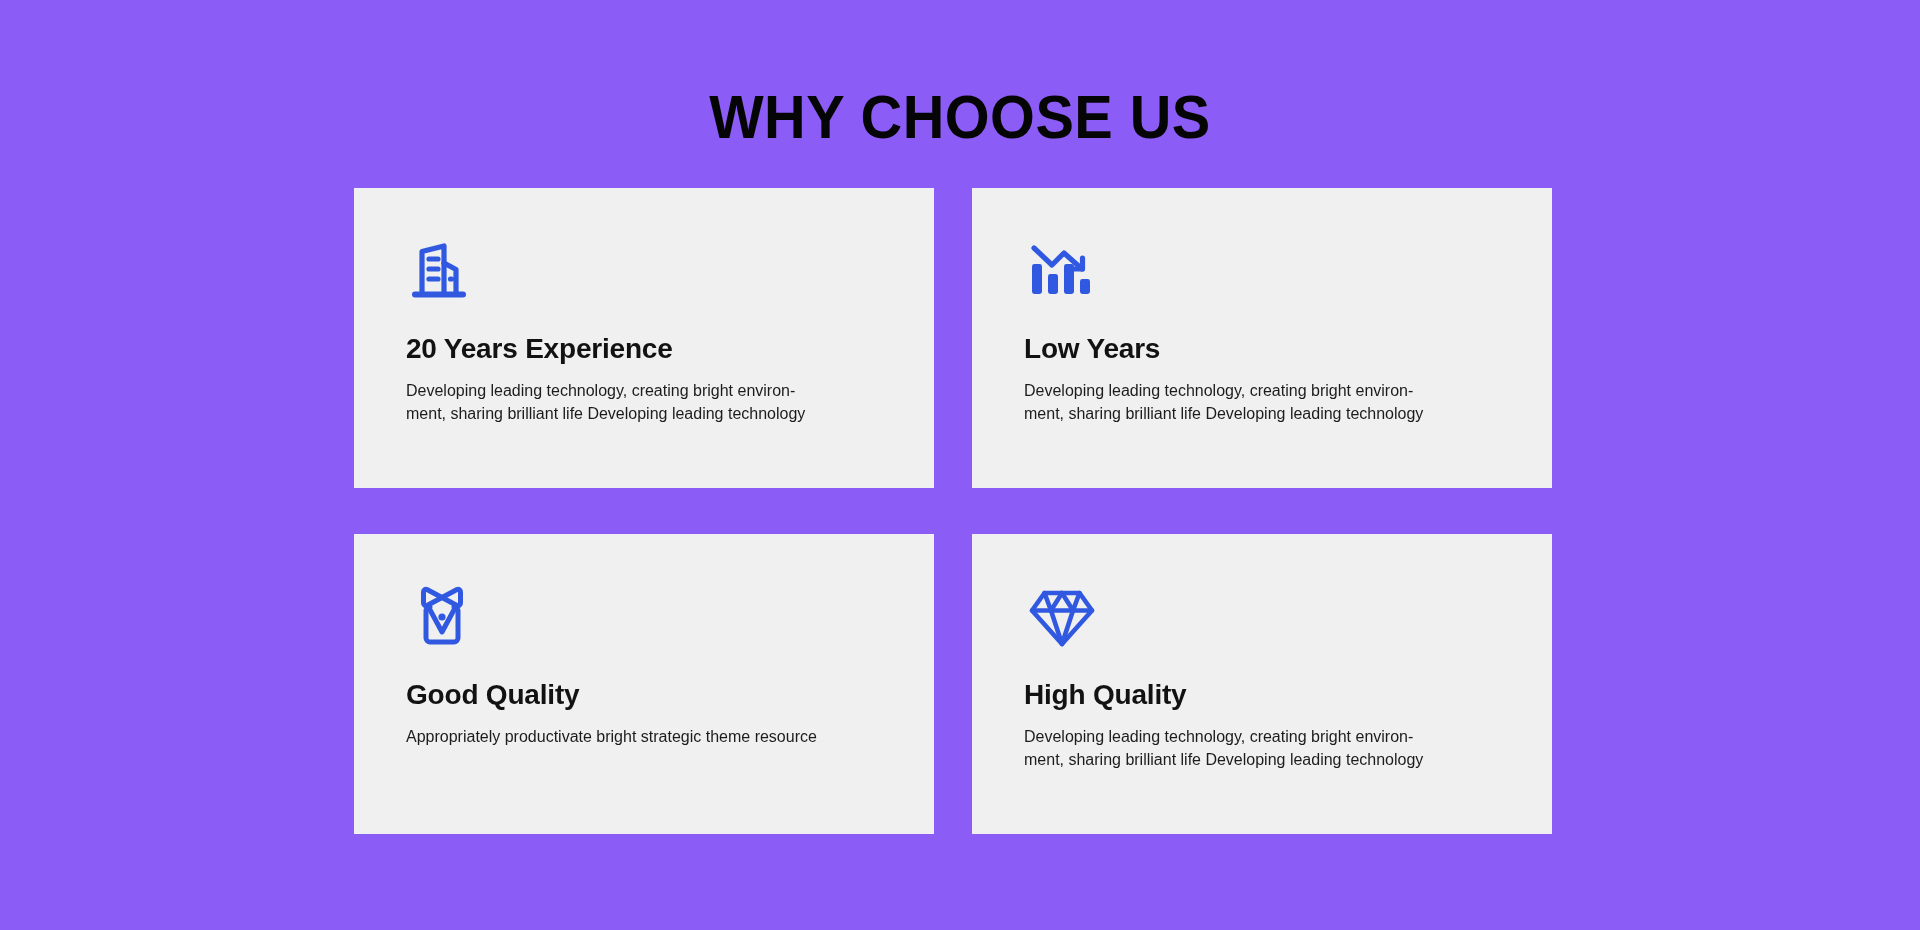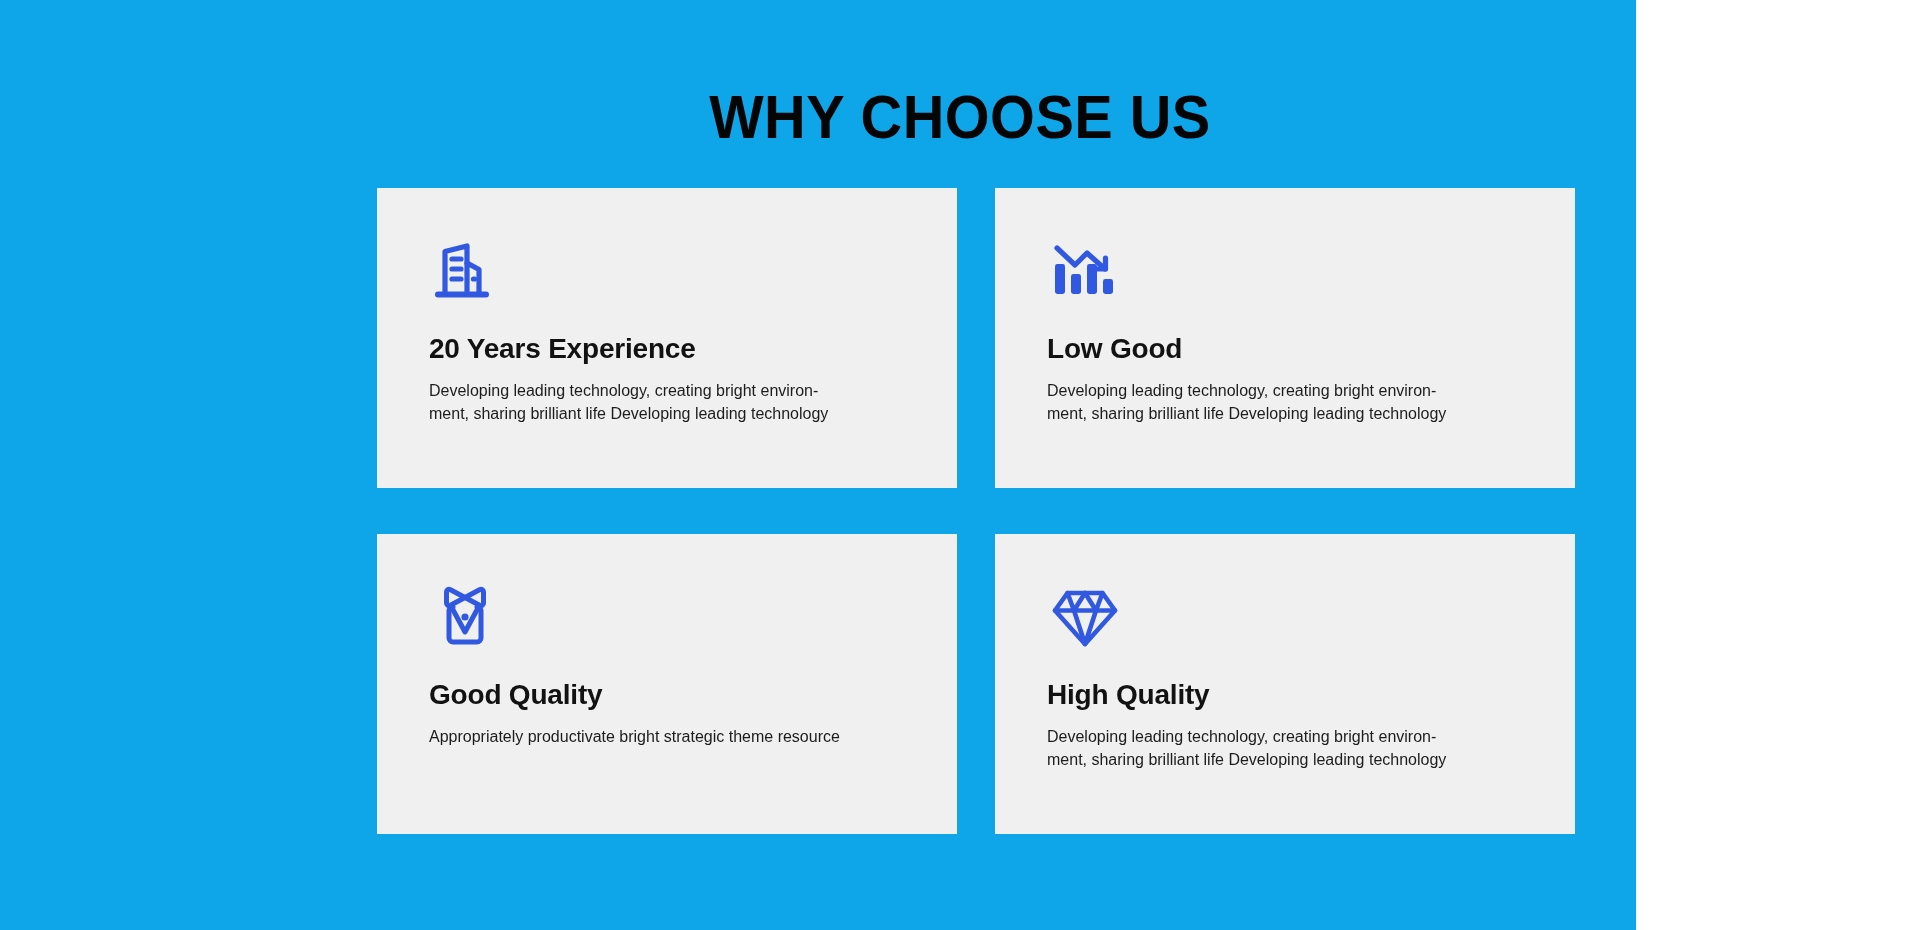--- a/index.html
+++ b/index.html
@@ -7,23 +7,23 @@
   html, body {
     width: 1920px;
     height: 930px;
     background: #ffffff;
     font-family: "Liberation Sans", "DejaVu Sans", sans-serif;
     overflow: hidden;
   }
 
   .page {
     position: relative;
-    width: 1636px;
+    width: 1920px;
     height: 930px;
-    background: #0ea5e9;
+    background: #8b5cf6;
   }
 
   
   .section-title {
     position: absolute;
     top: 82px;
     left: 0;
     width: 1920px;
     text-align: center;
     font-family: "Liberation Sans Narrow", "Liberation Sans", "DejaVu Sans Condensed", sans-serif;
@@ -33,21 +33,21 @@
     letter-spacing: 0.5px;
     color: #050505;
     transform: scaleX(0.93);
     transform-origin: center center;
     white-space: nowrap;
   }
 
   
   .cards-grid {
     position: absolute;
-    left: 377px;
+    left: 354px;
     top: 188px;
     width: 1198px;
     display: grid;
     grid-template-columns: 580px 580px;
     grid-template-rows: 300px 300px;
     column-gap: 38px;
     row-gap: 46px;
   }
 
   .card {
@@ -112,21 +112,21 @@
       <div class="card-icon">
         <svg width="72" height="72" viewBox="0 0 72 72" fill="none" stroke="#3058e0" stroke-width="5.2" stroke-linecap="round" stroke-linejoin="round">
           <path d="M10 14 L28 31 L40 19 L58 35"></path>
           <path d="M47 35 L58.5 35 L58.5 24" fill="none"></path>
           <rect x="8" y="30" width="10" height="30" rx="2.4" fill="#3058e0" stroke="none"></rect>
           <rect x="24" y="40" width="10" height="20" rx="2.4" fill="#3058e0" stroke="none"></rect>
           <rect x="40" y="30" width="10" height="30" rx="2.4" fill="#3058e0" stroke="none"></rect>
           <rect x="56" y="45" width="10" height="15" rx="2.4" fill="#3058e0" stroke="none"></rect>
         </svg>
       </div>
-      <div class="card-heading">Low Good</div>
+      <div class="card-heading">Low Years</div>
       <div class="card-desc">Developing leading technology, creating bright environ-ment, sharing brilliant life Developing leading technology</div>
     </div>
 
     <div class="card">
       <div class="card-icon">
         <svg width="72" height="72" viewBox="0 0 72 72" fill="none" stroke="#3058e0" stroke-width="5" stroke-linecap="round" stroke-linejoin="round">
           <path d="M36 17.5 L21 9.5 A2.5 2.5 0 0 0 17.5 12 V23 A2.5 2.5 0 0 0 21 25.5 Z"></path>
           <path d="M36 17.5 L51 9.5 A2.5 2.5 0 0 1 54.5 12 V23 A2.5 2.5 0 0 1 51 25.5 Z"></path>
           <path d="M24 27 A4 4 0 0 0 20 31 V58 A4 4 0 0 0 24 62 H48 A4 4 0 0 0 52 58 V31 A4 4 0 0 0 48 27"></path>
           <path d="M23 28 L36 52 L49 28"></path>

